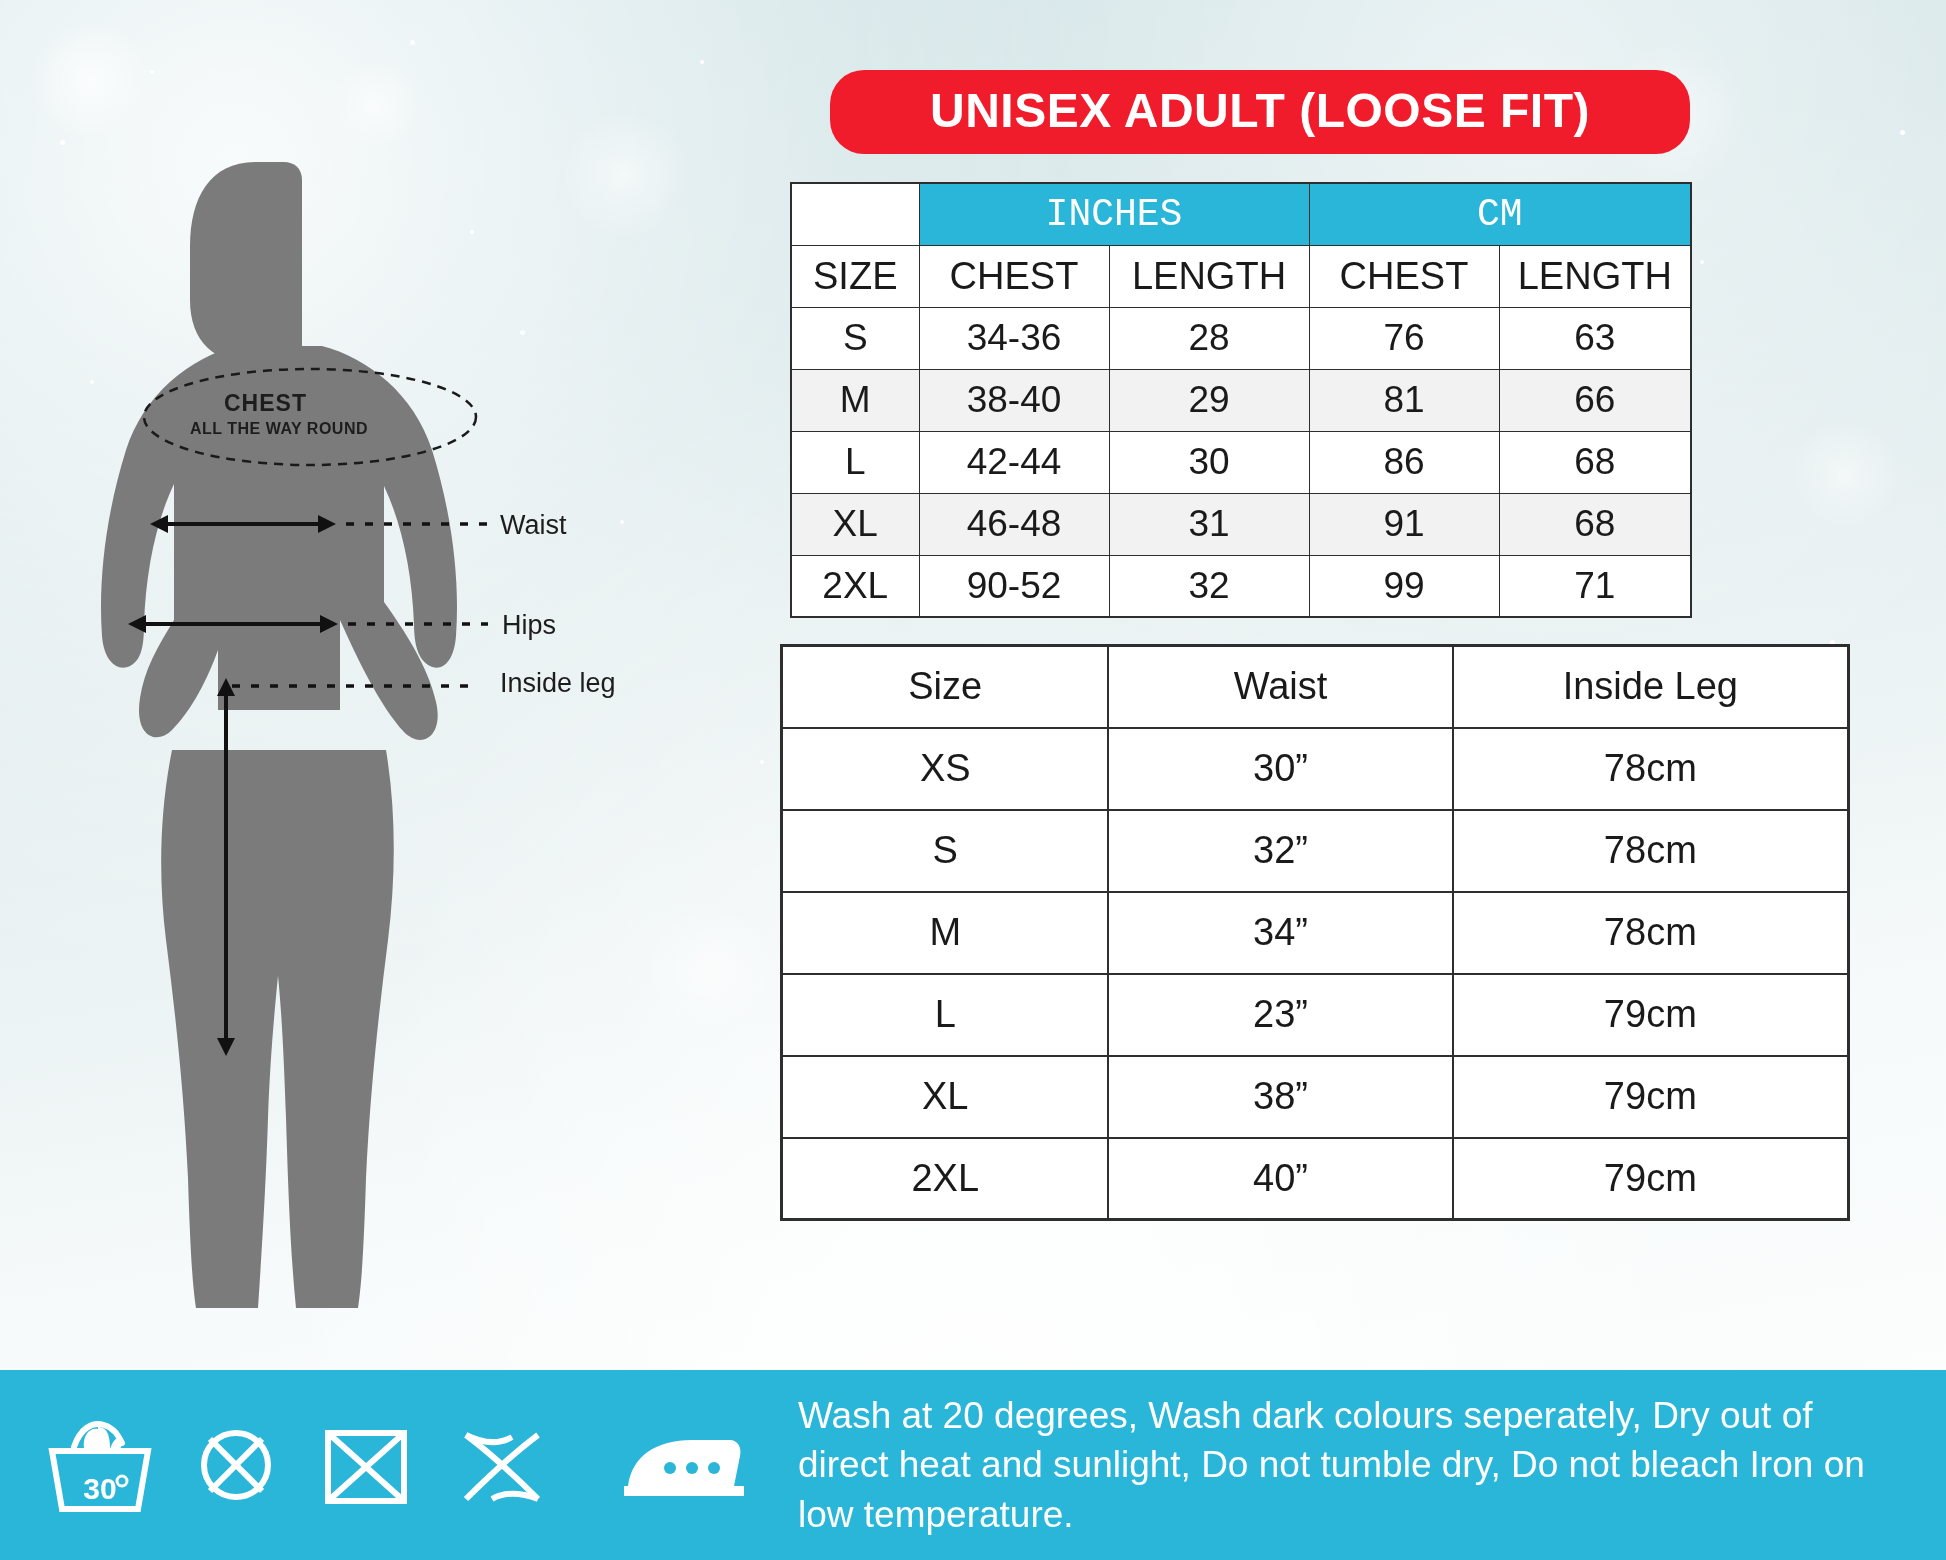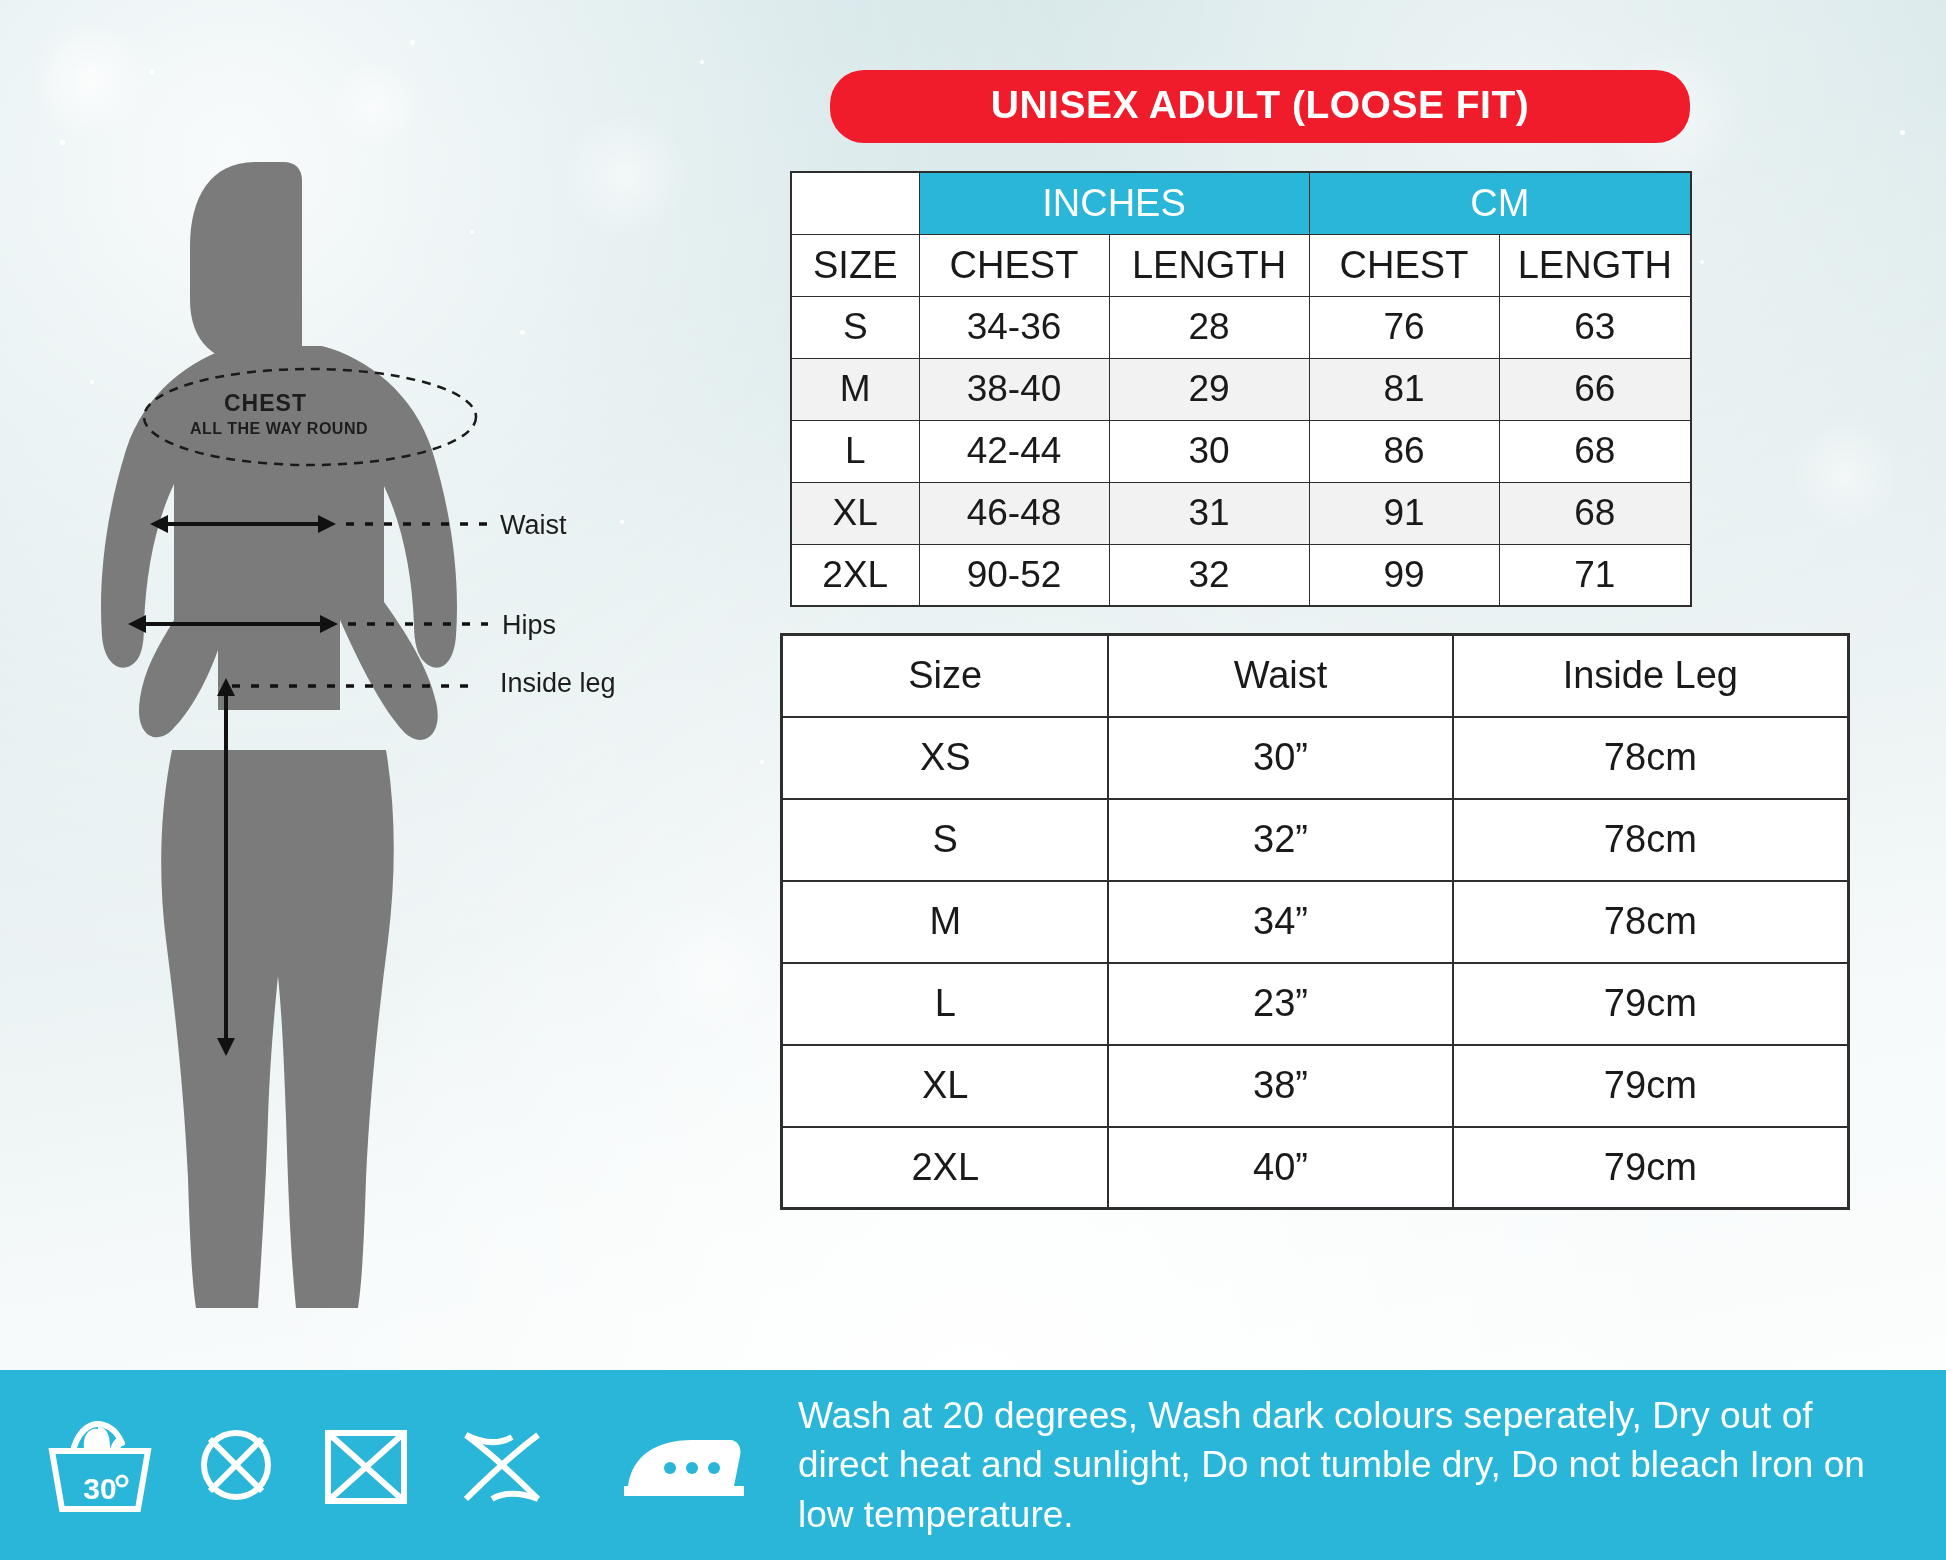--- a/index.html
+++ b/index.html
@@ -48,21 +48,21 @@
   #right-panel {
     position: absolute;
     left: 770px; top: 0;
     width: 1176px; height: 1370px;
   }
 
   .pill-title {
     background: #f01c2b;
     color: #ffffff;
     border-radius: 34px;
-    font-size: 39px;
+    font-size: 48px;
     font-weight: bold;
     text-align: center;
     letter-spacing: .5px;
     padding: 13px 0 16px;
     font-family: "Liberation Sans", sans-serif;
   }
 
   
   table { border-collapse: collapse; }
 
@@ -79,20 +79,21 @@
     font-size: 37px;
     color: #1a1a1a;
     height: 62px;
     font-family: "Liberation Sans", sans-serif;
   }
   #unisex-table .unit-head {
     background: #29b6d8;
     color: #ffffff;
     font-size: 38px;
     height: 58px;
+    font-family: Liberation Mono, monospace;
   }
   #unisex-table .corner { background: #ffffff; border-left: none; border-top: none; }
   #unisex-table tr.body-row.alt td { background: #f2f2f2; }
   #unisex-table tr.body-row td { background: #ffffff; }
   #unisex-table .colhead td { background: #ffffff; font-size: 38px; }
 
   
   #trousers-table {
     width: 1070px;
     margin-top: 26px;

